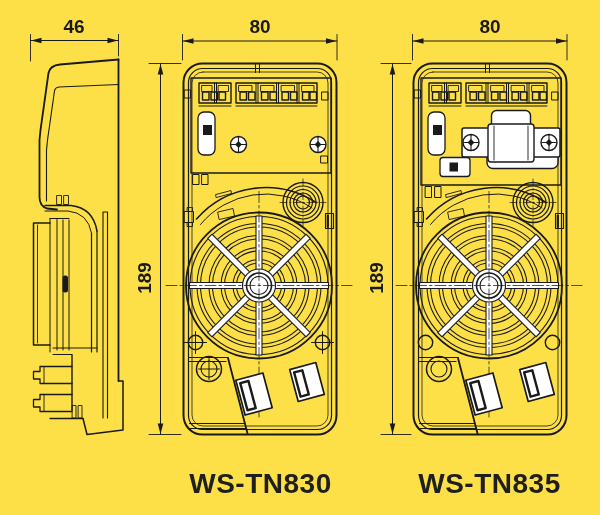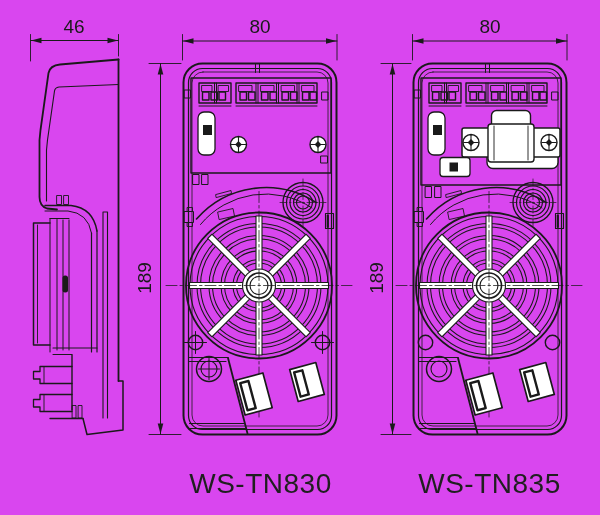--- a/index.html
+++ b/index.html
@@ -1,21 +1,22 @@
 <!DOCTYPE html>
 <html><head>
 <meta charset="utf-8">
 <style>
   html,body{margin:0;padding:0;background:#ffffff;}
   .sheet{
     position:relative;
     width:600px;height:515px;
-    background:#d946ef;
+    background:#fde047;
     overflow:hidden;
     font-family:"Liberation Sans", sans-serif;
+    font-weight:bold;
   }
   svg{display:block;}
   .dim-text{
     font-family:"Liberation Sans", sans-serif;
     font-size:19px;
     fill:#1a1a1a;
     stroke:none;
   }
   .model-text{
     font-family:"Liberation Sans", sans-serif;

